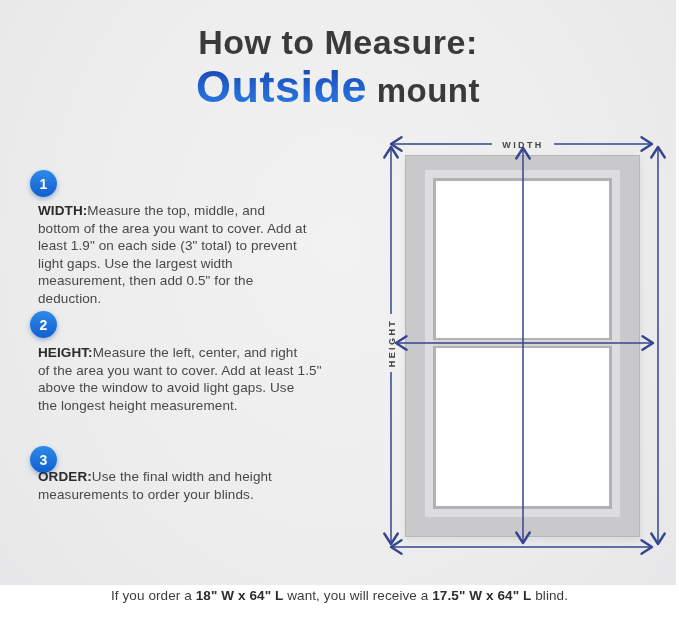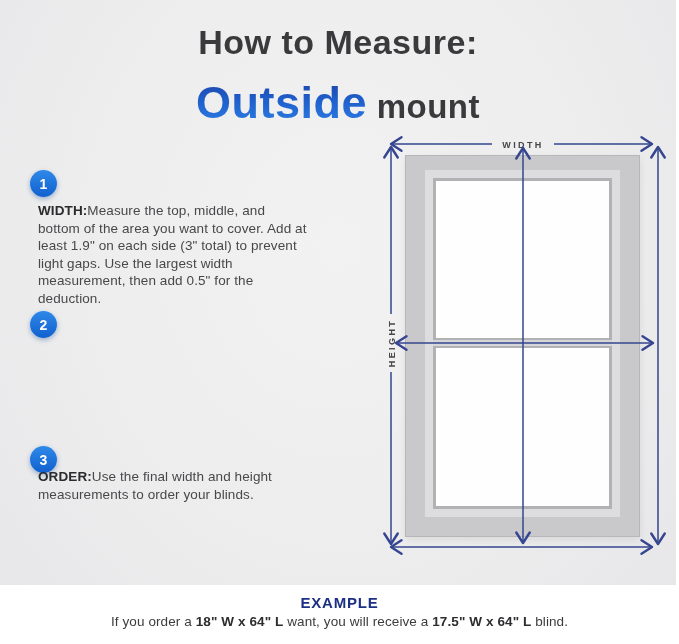--- a/index.html
+++ b/index.html
@@ -13,21 +13,21 @@
   }
 
   
   .header {
     position: absolute; top: 24px; left: 0; right: 0;
     text-align: center; line-height: 1.08;
   }
   .title-line1 {
     font-size: 34px; font-weight: 600; color: #3a3a3c; letter-spacing: .5px;
   }
-  .title-line2 { margin-top: 18px; }
+  .title-line2 { margin-top: 2px; }
   .title-highlight {
     font-size: 45px; font-weight: 800; letter-spacing: .5px;
     background: linear-gradient(180deg, #1c3fa4 0%, #1f5fcb 45%, #2e7fe6 100%);
     -webkit-background-clip: text; background-clip: text;
     -webkit-text-fill-color: transparent; color: #1f5fcb;
   }
   .title-suffix {
     font-size: 33px; font-weight: 600; color: #3a3a3c; letter-spacing: .5px;
   }
 
@@ -106,20 +106,24 @@
 
   <div class="step-circle" id="circle1">1</div>
   <div class="step-text" id="text1"><span class="step-label">WIDTH:</span><span class="step-body">Measure the top, middle, and
 bottom of the area you want to cover. Add at
 least 1.9" on each side (3" total) to prevent
 light gaps. Use the largest width
 measurement, then add 0.5" for the
 deduction.</span></div>
 
   <div class="step-circle" id="circle2">2</div>
+  <div class="step-text" id="text2"><span class="step-label">HEIGHT:</span><span class="step-body">Measure the left, center, and right
+of the area you want to cover. Add at least 1.5"
+above the window to avoid light gaps. Use
+the longest height measurement.</span></div>
 
   <div class="step-circle" id="circle3">3</div>
   <div class="step-text" id="text3"><span class="step-label">ORDER:</span><span class="step-body">Use the final width and height
 measurements to order your blinds.</span></div>
 
   <div class="diagram">
     <div class="win-casing"></div>
     <div class="win-inner"></div>
     <div class="win-glass"></div>
     <div class="win-rail"></div>
@@ -155,17 +159,16 @@
         <line x1="145" y1="18" x2="145" y2="413" marker-start="url(#chev)" marker-end="url(#chev)"></line>
       </g>
 
       <g stroke="#35458f" stroke-width="1.5">
         <line x1="18" y1="213" x2="275" y2="213" marker-start="url(#chev)" marker-end="url(#chev)"></line>
       </g>
     </svg>
   </div>
 
   <div class="footer">
-    <div class="example-heading">EXAMPLE</div>
     <div class="example-line"><span>If you order a </span><b>18" W x 64" L</b><span> want, you will receive a </span><b>17.5" W x 64" L</b><span> blind.</span></div>
   </div>
 
 </div>
 
 </body></html>

